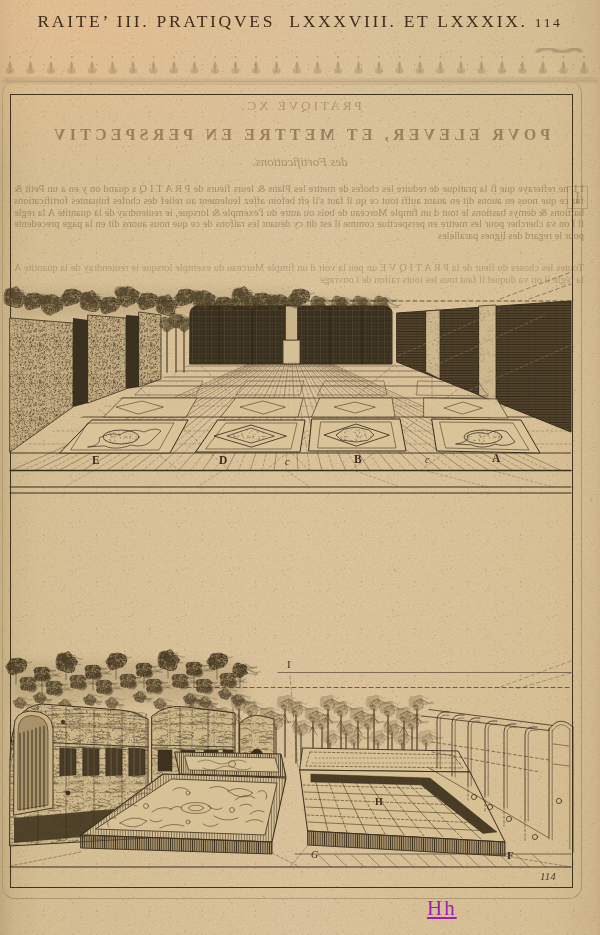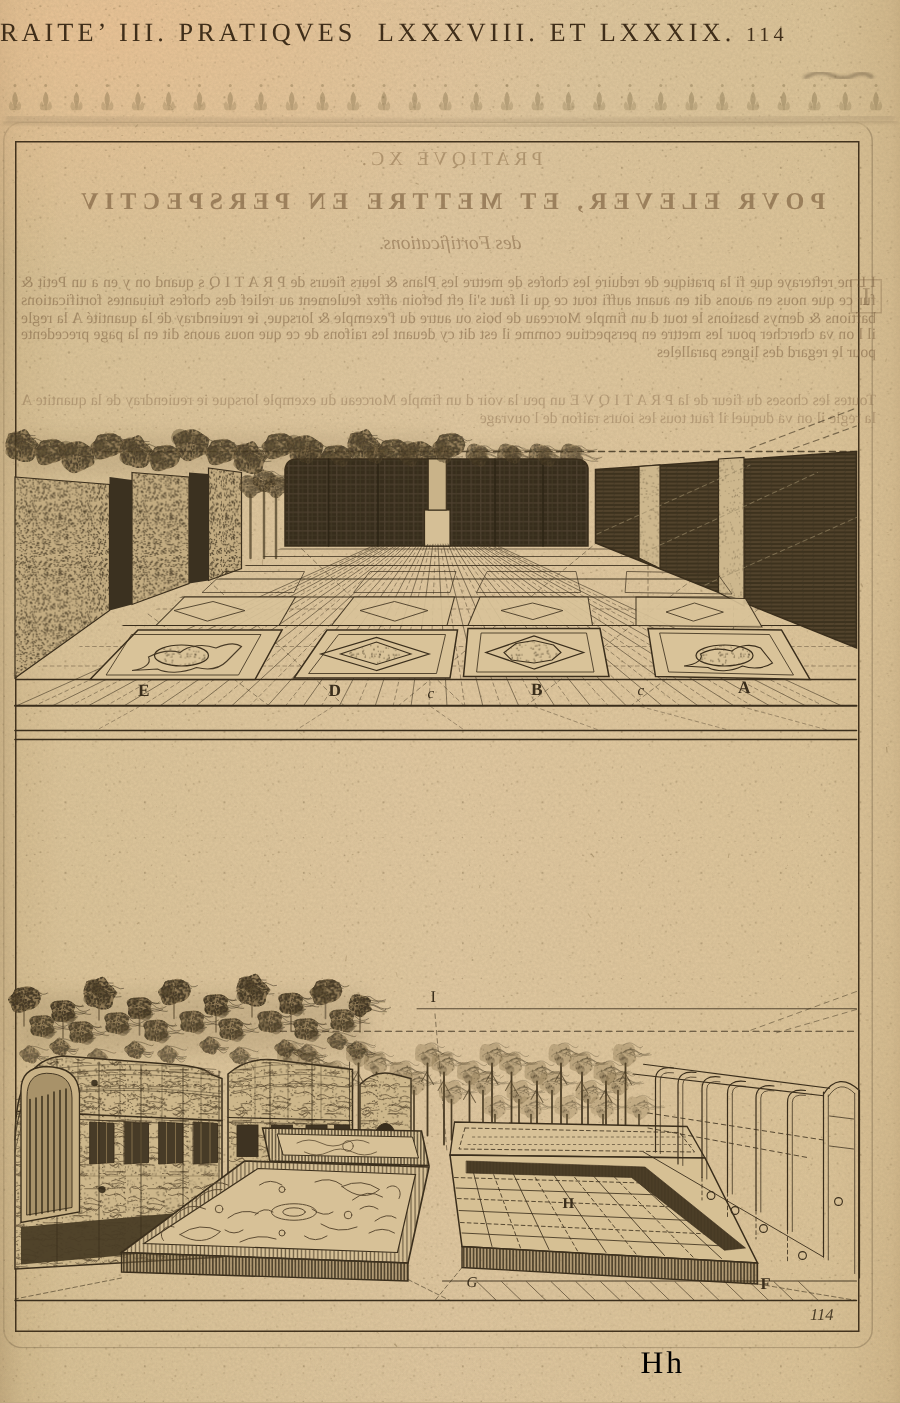--- a/index.html
+++ b/index.html
@@ -137,21 +137,21 @@
     <circle cx="108" cy="209" r="0.71" fill="#6d5a3a" opacity="0.39"></circle>
     <circle cx="45" cy="4" r="0.46" fill="#6d5a3a" opacity="0.31"></circle>
     <circle cx="414" cy="905" r="0.58" fill="#6d5a3a" opacity="0.31"></circle>
     <circle cx="523" cy="715" r="0.85" fill="#6d5a3a" opacity="0.27"></circle>
     <circle cx="426" cy="752" r="0.54" fill="#6d5a3a" opacity="0.26"></circle>
     <circle cx="556" cy="207" r="0.56" fill="#6d5a3a" opacity="0.23"></circle>
     <circle cx="524" cy="579" r="0.52" fill="#6d5a3a" opacity="0.31"></circle>
     <circle cx="267" cy="19" r="0.77" fill="#6d5a3a" opacity="0.22"></circle>
 </svg>
 
-<div class="abs" style="left:0;top:11px;width:600px;font-size:17.5px;letter-spacing:2.7px;color:#3f2e1a;white-space:nowrap;">RAITE’ III. PRATIQVES&nbsp; LXXXVIII. ET LXXXIX. <span style="font-size:13.5px;">114</span></div>
+<div class="abs" style="left:0;top:11px;width:600px;text-align:center;font-size:17.5px;letter-spacing:2.7px;color:#3f2e1a;white-space:nowrap;">RAITE’ III. PRATIQVES&nbsp; LXXXVIII. ET LXXXIX. <span style="font-size:13.5px;">114</span></div>
 
 <svg class="abs" style="left:0;top:0" width="600" height="95">
     <g transform="translate(6,0)" fill="#6d5c38" opacity="0.32">
       <circle cx="4" cy="57" r="1.0"></circle>
       <path d="M4 61 C2.4 63 1.6 66 2.8 69.5 L3.2 73.5 L4.8 73.5 L5.2 69.5 C6.4 66 5.6 63 4 61 Z"></path>
       <path d="M1.2 67.5 C-0.6 69.5 -0.4 72.5 1.2 73.5 L3.2 73.5 L2.8 70 Z" fill-opacity="0.7"></path>
       <path d="M6.8 67.5 C8.6 69.5 8.4 72.5 6.8 73.5 L4.8 73.5 L5.2 70 Z" fill-opacity="0.7"></path>
     </g>
     <g transform="translate(26.5,0)" fill="#6d5c38" opacity="0.32">
       <circle cx="4" cy="57" r="1.0"></circle>
@@ -2507,12 +2507,12 @@
 <path d="M499.5 854.5 L512.5 867" fill="none"></path>
 <path d="M516.0 854.5 L529.0 867" fill="none"></path>
 <path d="M532.5 854.5 L545.5 867" fill="none"></path>
 </g>
 <path d="M505 856 L571 867 M308 845 L290 867 M81 852 L10 866 M272 853 L300 867" stroke="#3a2e1c" stroke-width="0.55" stroke-dasharray="3 2" fill="none" opacity="0.7"></path>
 
 <text x="540" y="880" font-size="11" font-style="italic" fill="#3a2e1c" opacity="0.9">114</text>
 </g>
 </svg>
 
-<div class="abs" style="left:427px;top:896px;font-size:21px;color:#000000;letter-spacing:2px;">Hh</div>
+<div class="abs" style="left:427px;top:896px;font-size:21px;color:#a21caf;letter-spacing:2px;text-decoration:underline;">Hh</div>
 </body></html>

